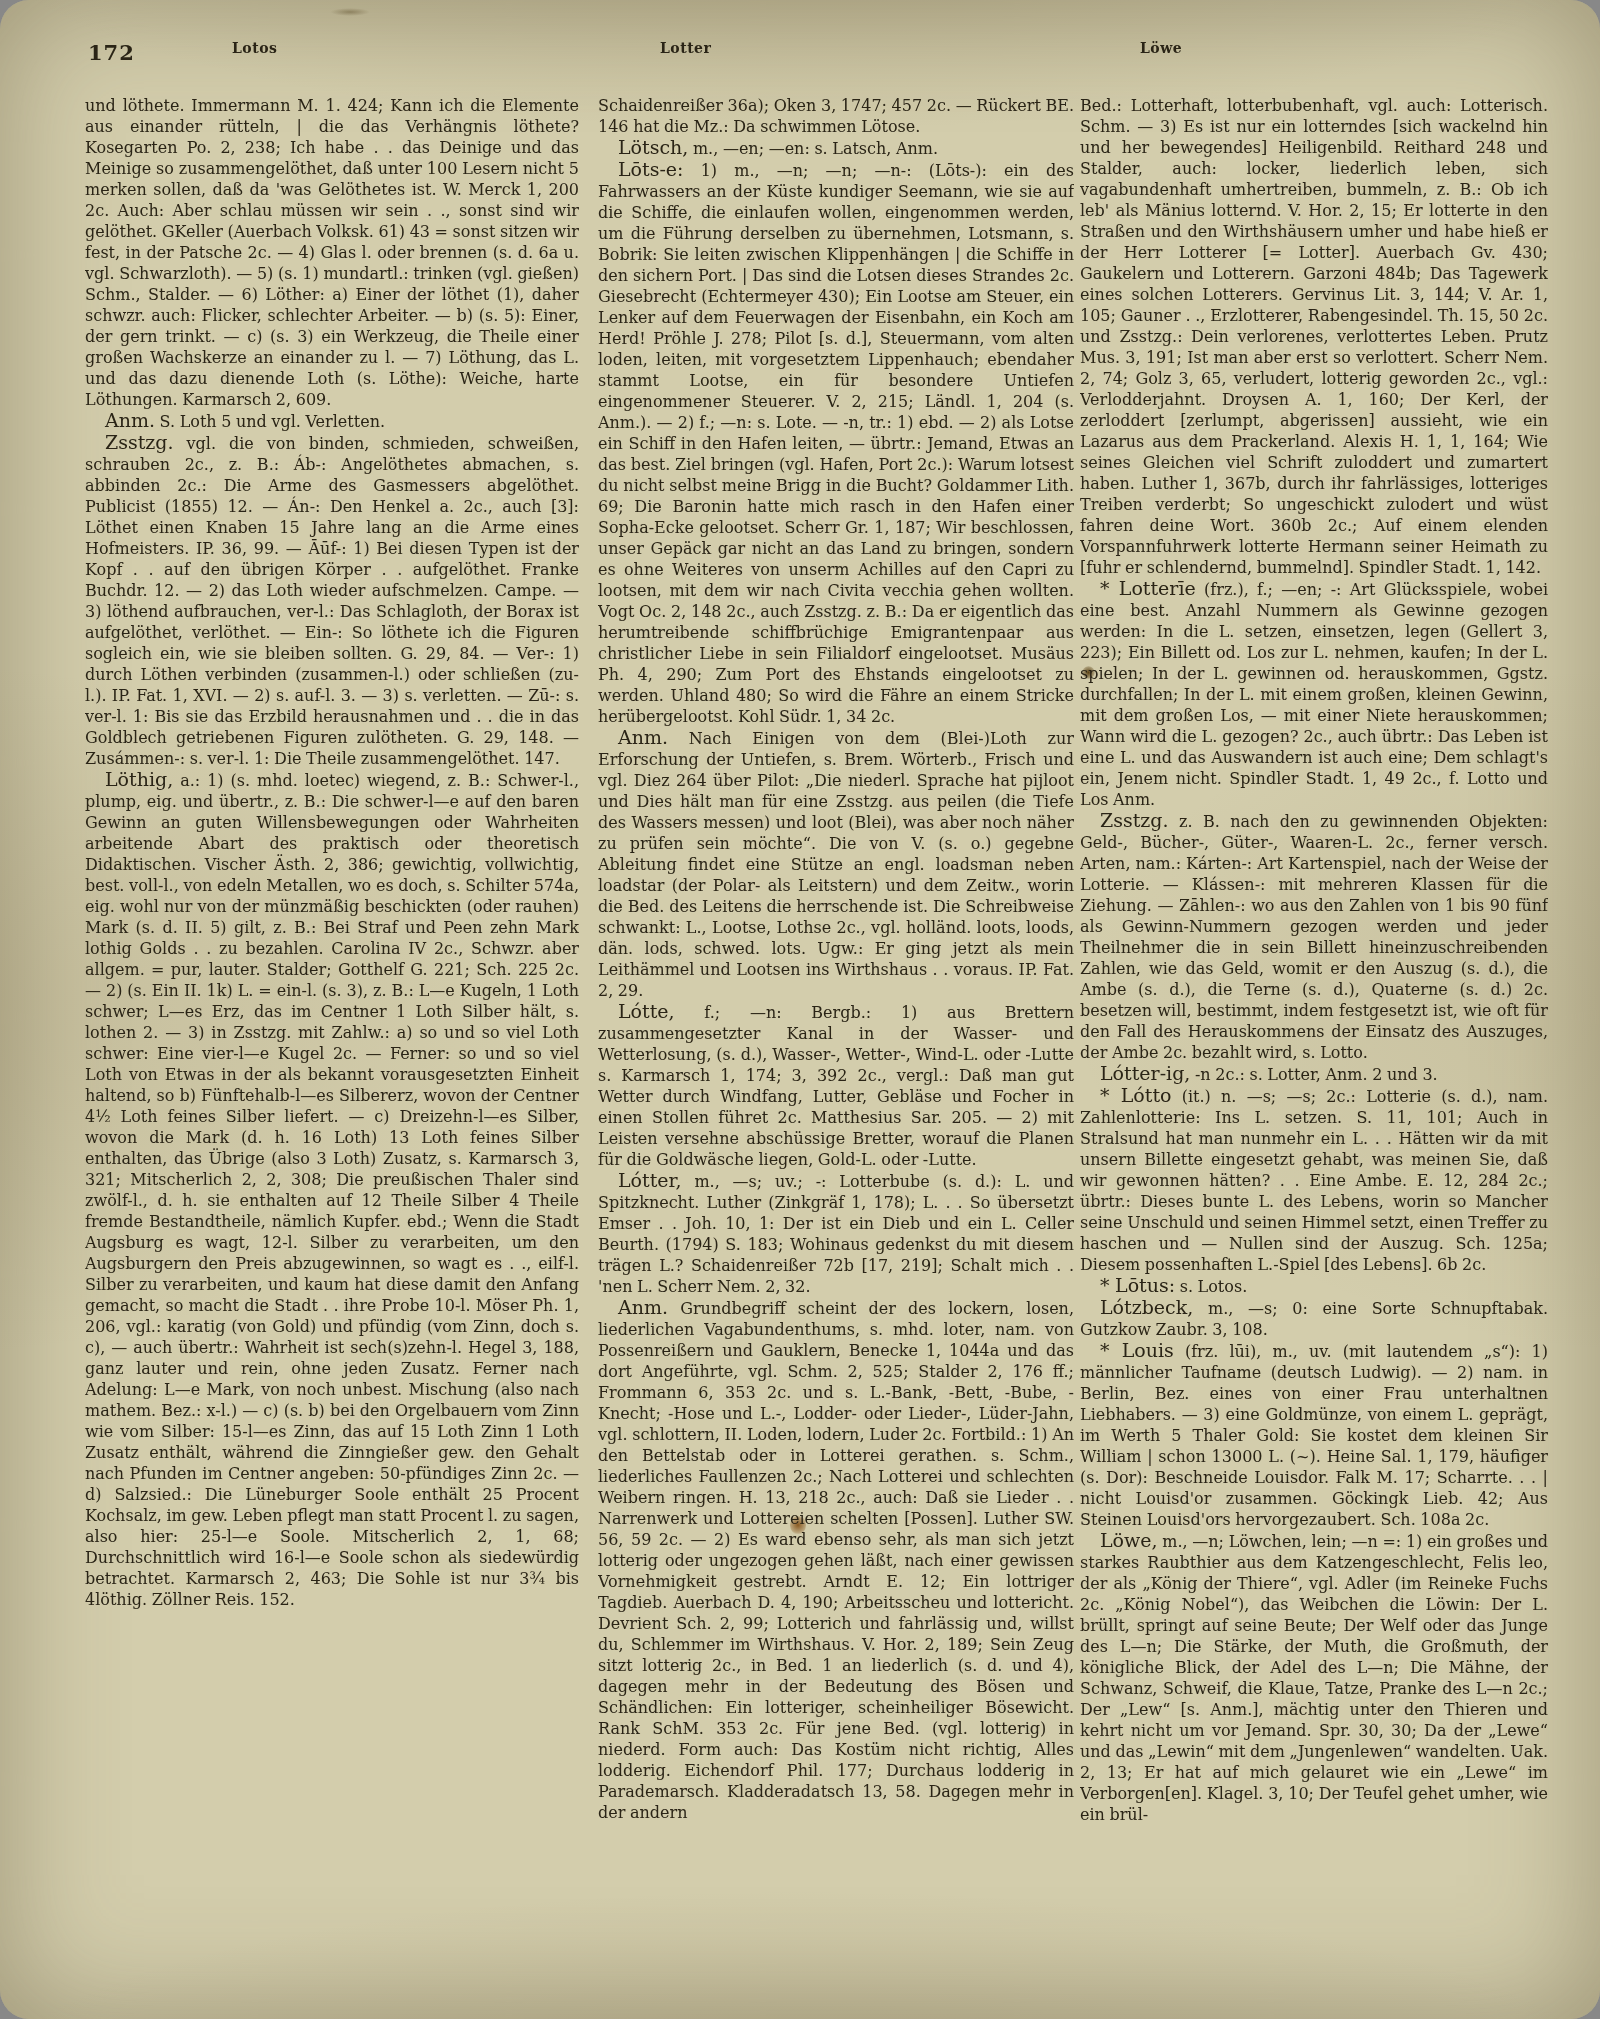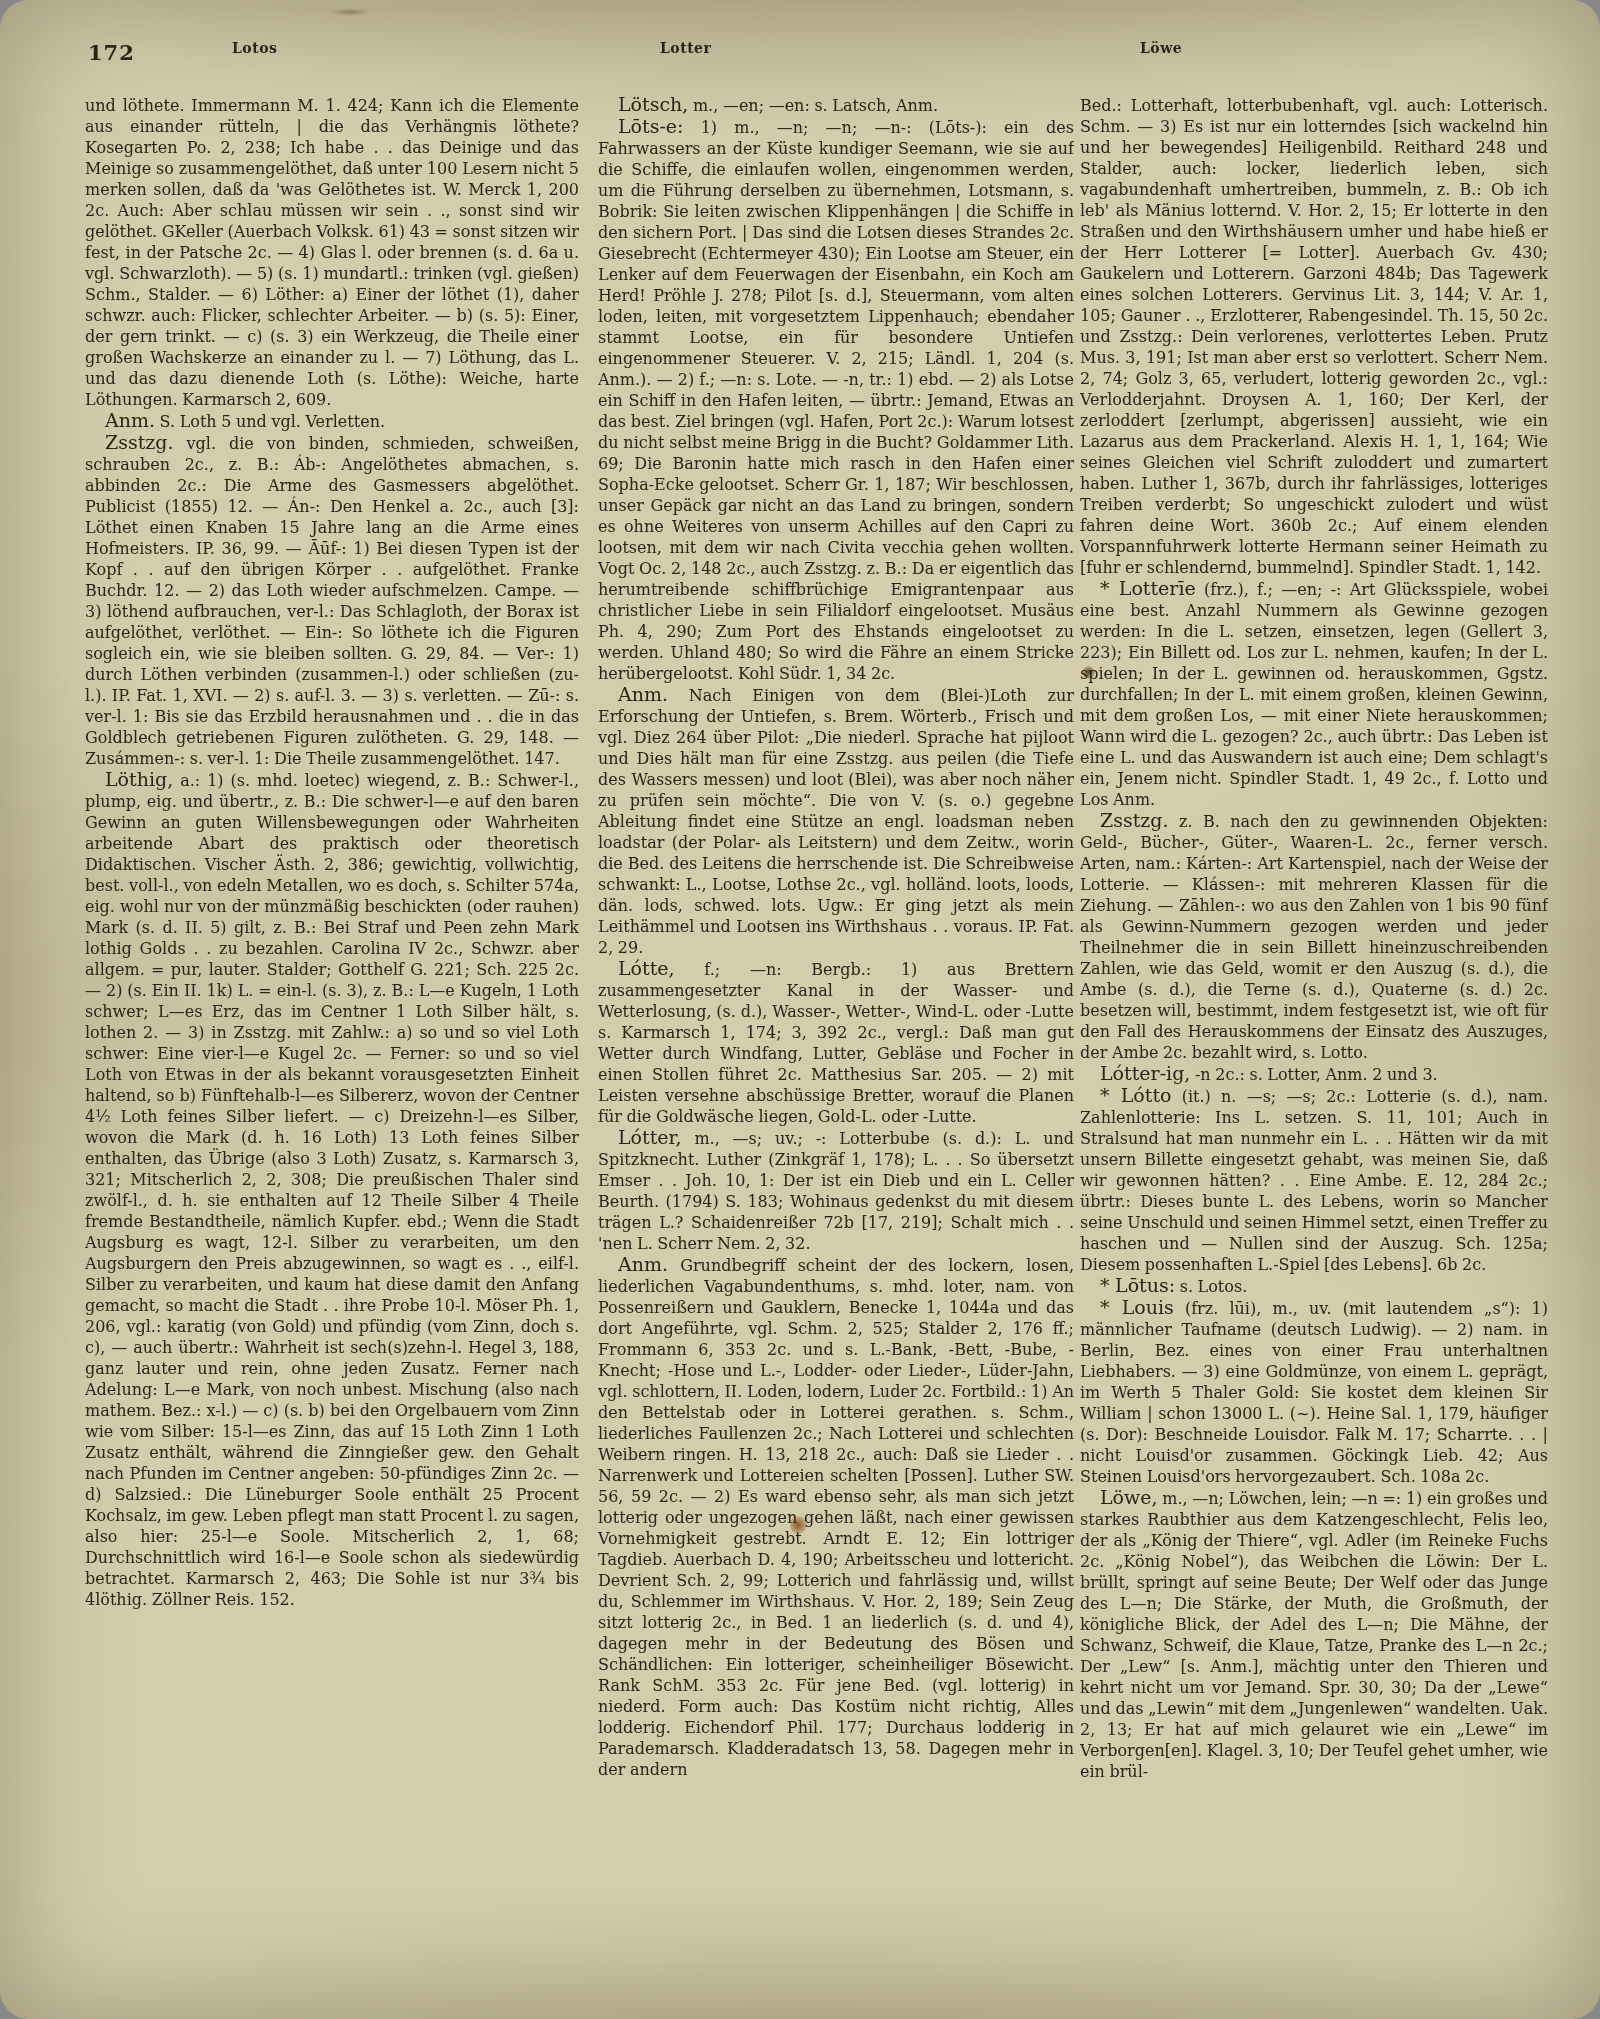--- a/index.html
+++ b/index.html
@@ -63,31 +63,33 @@
   <span id="rh3" class="runhead">Löwe</span>
 
   <div id="col1" class="col">
     <p class="para cont"><span class="hw"></span><span>und löthete. Immermann M. 1. 424; Kann ich die Elemente aus einander rütteln, | die das Verhängnis löthete? Kosegarten Po. 2, 238; Ich habe . . das Deinige und das Meinige so zusammengelöthet, daß unter 100 Lesern nicht 5 merken sollen, daß da 'was Gelöthetes ist. W. Merck 1, 200 2c. Auch: Aber schlau müssen wir sein . ., sonst sind wir gelöthet. GKeller (Auerbach Volksk. 61) 43 = sonst sitzen wir fest, in der Patsche 2c. — 4) Glas l. oder brennen (s. d. 6a u. vgl. Schwarzloth). — 5) (s. 1) mundartl.: trinken (vgl. gießen) Schm., Stalder. — 6) Löther: a) Einer der löthet (1), daher schwzr. auch: Flicker, schlechter Arbeiter. — b) (s. 5): Einer, der gern trinkt. — c) (s. 3) ein Werkzeug, die Theile einer großen Wachskerze an einander zu l. — 7) Löthung, das L. und das dazu dienende Loth (s. Löthe): Weiche, harte Löthungen. Karmarsch 2, 609.</span></p>
     <p class="para"><span class="hw">Anm.</span><span> S. Loth 5 und vgl. Verletten.</span></p>
     <p class="para"><span class="hw">Zsstzg.</span><span> vgl. die von binden, schmieden, schweißen, schrauben 2c., z. B.: Áb-: Angelöthetes abmachen, s. abbinden 2c.: Die Arme des Gasmessers abgelöthet. Publicist (1855) 12. — Án-: Den Henkel a. 2c., auch [3]: Löthet einen Knaben 15 Jahre lang an die Arme eines Hofmeisters. IP. 36, 99. — Āūf-: 1) Bei diesen Typen ist der Kopf . . auf den übrigen Körper . . aufgelöthet. Franke Buchdr. 12. — 2) das Loth wieder aufschmelzen. Campe. — 3) löthend aufbrauchen, ver-l.: Das Schlagloth, der Borax ist aufgelöthet, verlöthet. — Ein-: So löthete ich die Figuren sogleich ein, wie sie bleiben sollten. G. 29, 84. — Ver-: 1) durch Löthen verbinden (zusammen-l.) oder schließen (zu-l.). IP. Fat. 1, XVI. — 2) s. auf-l. 3. — 3) s. verletten. — Zū-: s. ver-l. 1: Bis sie das Erzbild herausnahmen und . . die in das Goldblech getriebenen Figuren zulötheten. G. 29, 148. — Zusámmen-: s. ver-l. 1: Die Theile zusammengelöthet. 147.</span></p>
     <p class="para"><span class="hw">Löthig,</span><span> a.: 1) (s. mhd. loetec) wiegend, z. B.: Schwer-l., plump, eig. und übertr., z. B.: Die schwer-l—e auf den baren Gewinn an guten Willensbewegungen oder Wahrheiten arbeitende Abart des praktisch oder theoretisch Didaktischen. Vischer Ästh. 2, 386; gewichtig, vollwichtig, best. voll-l., von edeln Metallen, wo es doch, s. Schilter 574a, eig. wohl nur von der münzmäßig beschickten (oder rauhen) Mark (s. d. II. 5) gilt, z. B.: Bei Straf und Peen zehn Mark lothig Golds . . zu bezahlen. Carolina IV 2c., Schwzr. aber allgem. = pur, lauter. Stalder; Gotthelf G. 221; Sch. 225 2c. — 2) (s. Ein II. 1k) L. = ein-l. (s. 3), z. B.: L—e Kugeln, 1 Loth schwer; L—es Erz, das im Centner 1 Loth Silber hält, s. lothen 2. — 3) in Zsstzg. mit Zahlw.: a) so und so viel Loth schwer: Eine vier-l—e Kugel 2c. — Ferner: so und so viel Loth von Etwas in der als bekannt vorausgesetzten Einheit haltend, so b) Fünftehalb-l—es Silbererz, wovon der Centner 4½ Loth feines Silber liefert. — c) Dreizehn-l—es Silber, wovon die Mark (d. h. 16 Loth) 13 Loth feines Silber enthalten, das Übrige (also 3 Loth) Zusatz, s. Karmarsch 3, 321; Mitscherlich 2, 2, 308; Die preußischen Thaler sind zwölf-l., d. h. sie enthalten auf 12 Theile Silber 4 Theile fremde Bestandtheile, nämlich Kupfer. ebd.; Wenn die Stadt Augsburg es wagt, 12-l. Silber zu verarbeiten, um den Augsburgern den Preis abzugewinnen, so wagt es . ., eilf-l. Silber zu verarbeiten, und kaum hat diese damit den Anfang gemacht, so macht die Stadt . . ihre Probe 10-l. Möser Ph. 1, 206, vgl.: karatig (von Gold) und pfündig (vom Zinn, doch s. c), — auch übertr.: Wahrheit ist sech(s)zehn-l. Hegel 3, 188, ganz lauter und rein, ohne jeden Zusatz. Ferner nach Adelung: L—e Mark, von noch unbest. Mischung (also nach mathem. Bez.: x-l.) — c) (s. b) bei den Orgelbauern vom Zinn wie vom Silber: 15-l—es Zinn, das auf 15 Loth Zinn 1 Loth Zusatz enthält, während die Zinngießer gew. den Gehalt nach Pfunden im Centner angeben: 50-pfündiges Zinn 2c. — d) Salzsied.: Die Lüneburger Soole enthält 25 Procent Kochsalz, im gew. Leben pflegt man statt Procent l. zu sagen, also hier: 25-l—e Soole. Mitscherlich 2, 1, 68; Durchschnittlich wird 16-l—e Soole schon als siedewürdig betrachtet. Karmarsch 2, 463; Die Sohle ist nur 3¾ bis 4löthig. Zöllner Reis. 152.</span></p>
   </div>
 
   <div id="col2" class="col">
+    <p class="para cont"><span class="hw"></span><span>Schaidenreißer 36a); Oken 3, 1747; 457 2c. — Rückert BE. 146 hat die Mz.: Da schwimmen Lötose.</span></p>
     <p class="para"><span class="hw">Lötsch,</span><span> m., —en; —en: s. Latsch, Anm.</span></p>
     <p class="para"><span class="hw">Lōts-e:</span><span> 1) m., —n; —n; —n-: (Lōts-): ein des Fahrwassers an der Küste kundiger Seemann, wie sie auf die Schiffe, die einlaufen wollen, eingenommen werden, um die Führung derselben zu übernehmen, Lotsmann, s. Bobrik: Sie leiten zwischen Klippenhängen | die Schiffe in den sichern Port. | Das sind die Lotsen dieses Strandes 2c. Giesebrecht (Echtermeyer 430); Ein Lootse am Steuer, ein Lenker auf dem Feuerwagen der Eisenbahn, ein Koch am Herd! Pröhle J. 278; Pilot [s. d.], Steuermann, vom alten loden, leiten, mit vorgesetztem Lippenhauch; ebendaher stammt Lootse, ein für besondere Untiefen eingenommener Steuerer. V. 2, 215; Ländl. 1, 204 (s. Anm.). — 2) f.; —n: s. Lote. — -n, tr.: 1) ebd. — 2) als Lotse ein Schiff in den Hafen leiten, — übrtr.: Jemand, Etwas an das best. Ziel bringen (vgl. Hafen, Port 2c.): Warum lotsest du nicht selbst meine Brigg in die Bucht? Goldammer Lith. 69; Die Baronin hatte mich rasch in den Hafen einer Sopha-Ecke gelootset. Scherr Gr. 1, 187; Wir beschlossen, unser Gepäck gar nicht an das Land zu bringen, sondern es ohne Weiteres von unserm Achilles auf den Capri zu lootsen, mit dem wir nach Civita vecchia gehen wollten. Vogt Oc. 2, 148 2c., auch Zsstzg. z. B.: Da er eigentlich das herumtreibende schiffbrüchige Emigrantenpaar aus christlicher Liebe in sein Filialdorf eingelootset. Musäus Ph. 4, 290; Zum Port des Ehstands eingelootset zu werden. Uhland 480; So wird die Fähre an einem Stricke herübergelootst. Kohl Südr. 1, 34 2c.</span></p>
     <p class="para"><span class="hw">Anm.</span><span> Nach Einigen von dem (Blei-)Loth zur Erforschung der Untiefen, s. Brem. Wörterb., Frisch und vgl. Diez 264 über Pilot: „Die niederl. Sprache hat pijloot und Dies hält man für eine Zsstzg. aus peilen (die Tiefe des Wassers messen) und loot (Blei), was aber noch näher zu prüfen sein möchte“. Die von V. (s. o.) gegebne Ableitung findet eine Stütze an engl. loadsman neben loadstar (der Polar- als Leitstern) und dem Zeitw., worin die Bed. des Leitens die herrschende ist. Die Schreibweise schwankt: L., Lootse, Lothse 2c., vgl. holländ. loots, loods, dän. lods, schwed. lots. Ugw.: Er ging jetzt als mein Leithämmel und Lootsen ins Wirthshaus . . voraus. IP. Fat. 2, 29.</span></p>
     <p class="para"><span class="hw">Lótte,</span><span> f.; —n: Bergb.: 1) aus Brettern zusammengesetzter Kanal in der Wasser- und Wetterlosung, (s. d.), Wasser-, Wetter-, Wind-L. oder -Lutte s. Karmarsch 1, 174; 3, 392 2c., vergl.: Daß man gut Wetter durch Windfang, Lutter, Gebläse und Focher in einen Stollen führet 2c. Matthesius Sar. 205. — 2) mit Leisten versehne abschüssige Bretter, worauf die Planen für die Goldwäsche liegen, Gold-L. oder -Lutte.</span></p>
     <p class="para"><span class="hw">Lótter,</span><span> m., —s; uv.; -: Lotterbube (s. d.): L. und Spitzknecht. Luther (Zinkgräf 1, 178); L. . . So übersetzt Emser . . Joh. 10, 1: Der ist ein Dieb und ein L. Celler Beurth. (1794) S. 183; Wohinaus gedenkst du mit diesem trägen L.? Schaidenreißer 72b [17, 219]; Schalt mich . . 'nen L. Scherr Nem. 2, 32.</span></p>
     <p class="para"><span class="hw">Anm.</span><span> Grundbegriff scheint der des lockern, losen, liederlichen Vagabundenthums, s. mhd. loter, nam. von Possenreißern und Gauklern, Benecke 1, 1044a und das dort Angeführte, vgl. Schm. 2, 525; Stalder 2, 176 ff.; Frommann 6, 353 2c. und s. L.-Bank, -Bett, -Bube, -Knecht; -Hose und L.-, Lodder- oder Lieder-, Lüder-Jahn, vgl. schlottern, II. Loden, lodern, Luder 2c. Fortbild.: 1) An den Bettelstab oder in Lotterei gerathen. s. Schm., liederliches Faullenzen 2c.; Nach Lotterei und schlechten Weibern ringen. H. 13, 218 2c., auch: Daß sie Lieder . . Narrenwerk und Lottereien schelten [Possen]. Luther SW. 56, 59 2c. — 2) Es ward ebenso sehr, als man sich jetzt lotterig oder ungezogen gehen läßt, nach einer gewissen Vornehmigkeit gestrebt. Arndt E. 12; Ein lottriger Tagdieb. Auerbach D. 4, 190; Arbeitsscheu und lottericht. Devrient Sch. 2, 99; Lotterich und fahrlässig und, willst du, Schlemmer im Wirthshaus. V. Hor. 2, 189; Sein Zeug sitzt lotterig 2c., in Bed. 1 an liederlich (s. d. und 4), dagegen mehr in der Bedeutung des Bösen und Schändlichen: Ein lotteriger, scheinheiliger Bösewicht. Rank SchM. 353 2c. Für jene Bed. (vgl. lotterig) in niederd. Form auch: Das Kostüm nicht richtig, Alles lodderig. Eichendorf Phil. 177; Durchaus lodderig in Parademarsch. Kladderadatsch 13, 58. Dagegen mehr in der andern</span></p>
   </div>
 
   <div id="col3" class="col">
     <p class="para cont"><span class="hw"></span><span>Bed.: Lotterhaft, lotterbubenhaft, vgl. auch: Lotterisch. Schm. — 3) Es ist nur ein lotterndes [sich wackelnd hin und her bewegendes] Heiligenbild. Reithard 248 und Stalder, auch: locker, liederlich leben, sich vagabundenhaft umhertreiben, bummeln, z. B.: Ob ich leb' als Mänius lotternd. V. Hor. 2, 15; Er lotterte in den Straßen und den Wirthshäusern umher und habe hieß er der Herr Lotterer [= Lotter]. Auerbach Gv. 430; Gaukelern und Lotterern. Garzoni 484b; Das Tagewerk eines solchen Lotterers. Gervinus Lit. 3, 144; V. Ar. 1, 105; Gauner . ., Erzlotterer, Rabengesindel. Th. 15, 50 2c. und Zsstzg.: Dein verlorenes, verlottertes Leben. Prutz Mus. 3, 191; Ist man aber erst so verlottert. Scherr Nem. 2, 74; Golz 3, 65, verludert, lotterig geworden 2c., vgl.: Verlodderjahnt. Droysen A. 1, 160; Der Kerl, der zerloddert [zerlumpt, abgerissen] aussieht, wie ein Lazarus aus dem Prackerland. Alexis H. 1, 1, 164; Wie seines Gleichen viel Schrift zuloddert und zumartert haben. Luther 1, 367b, durch ihr fahrlässiges, lotteriges Treiben verderbt; So ungeschickt zulodert und wüst fahren deine Wort. 360b 2c.; Auf einem elenden Vorspannfuhrwerk lotterte Hermann seiner Heimath zu [fuhr er schlendernd, bummelnd]. Spindler Stadt. 1, 142.</span></p>
     <p class="para"><span class="hw">* Lotterīe</span><span> (frz.), f.; —en; -: Art Glücksspiele, wobei eine best. Anzahl Nummern als Gewinne gezogen werden: In die L. setzen, einsetzen, legen (Gellert 3, 223); Ein Billett od. Los zur L. nehmen, kaufen; In der L. spielen; In der L. gewinnen od. herauskommen, Ggstz. durchfallen; In der L. mit einem großen, kleinen Gewinn, mit dem großen Los, — mit einer Niete herauskommen; Wann wird die L. gezogen? 2c., auch übrtr.: Das Leben ist eine L. und das Auswandern ist auch eine; Dem schlagt's ein, Jenem nicht. Spindler Stadt. 1, 49 2c., f. Lotto und Los Anm.</span></p>
     <p class="para"><span class="hw">Zsstzg.</span><span> z. B. nach den zu gewinnenden Objekten: Geld-, Bücher-, Güter-, Waaren-L. 2c., ferner versch. Arten, nam.: Kárten-: Art Kartenspiel, nach der Weise der Lotterie. — Klássen-: mit mehreren Klassen für die Ziehung. — Zāhlen-: wo aus den Zahlen von 1 bis 90 fünf als Gewinn-Nummern gezogen werden und jeder Theilnehmer die in sein Billett hineinzuschreibenden Zahlen, wie das Geld, womit er den Auszug (s. d.), die Ambe (s. d.), die Terne (s. d.), Quaterne (s. d.) 2c. besetzen will, bestimmt, indem festgesetzt ist, wie oft für den Fall des Herauskommens der Einsatz des Auszuges, der Ambe 2c. bezahlt wird, s. Lotto.</span></p>
     <p class="para"><span class="hw">Lótter-ig,</span><span> -n 2c.: s. Lotter, Anm. 2 und 3.</span></p>
     <p class="para"><span class="hw">* Lótto</span><span> (it.) n. —s; —s; 2c.: Lotterie (s. d.), nam. Zahlenlotterie: Ins L. setzen. S. 11, 101; Auch in Stralsund hat man nunmehr ein L. . . Hätten wir da mit unsern Billette eingesetzt gehabt, was meinen Sie, daß wir gewonnen hätten? . . Eine Ambe. E. 12, 284 2c.; übrtr.: Dieses bunte L. des Lebens, worin so Mancher seine Unschuld und seinen Himmel setzt, einen Treffer zu haschen und — Nullen sind der Auszug. Sch. 125a; Diesem possenhaften L.-Spiel [des Lebens]. 6b 2c.</span></p>
     <p class="para"><span class="hw">* Lōtus:</span><span> s. Lotos.</span></p>
+    <p class="para"><span class="hw">Lótzbeck,</span><span> m., —s; 0: eine Sorte Schnupftabak. Gutzkow Zaubr. 3, 108.</span></p>
     <p class="para"><span class="hw">* Louis</span><span> (frz. lūi), m., uv. (mit lautendem „s“): 1) männlicher Taufname (deutsch Ludwig). — 2) nam. in Berlin, Bez. eines von einer Frau unterhaltnen Liebhabers. — 3) eine Goldmünze, von einem L. geprägt, im Werth 5 Thaler Gold: Sie kostet dem kleinen Sir William | schon 13000 L. (~). Heine Sal. 1, 179, häufiger (s. Dor): Beschneide Louisdor. Falk M. 17; Scharrte. . . | nicht Louisd'or zusammen. Göckingk Lieb. 42; Aus Steinen Louisd'ors hervorgezaubert. Sch. 108a 2c.</span></p>
     <p class="para"><span class="hw">Löwe,</span><span> m., —n; Löwchen, lein; —n =: 1) ein großes und starkes Raubthier aus dem Katzengeschlecht, Felis leo, der als „König der Thiere“, vgl. Adler (im Reineke Fuchs 2c. „König Nobel“), das Weibchen die Löwin: Der L. brüllt, springt auf seine Beute; Der Welf oder das Junge des L—n; Die Stärke, der Muth, die Großmuth, der königliche Blick, der Adel des L—n; Die Mähne, der Schwanz, Schweif, die Klaue, Tatze, Pranke des L—n 2c.; Der „Lew“ [s. Anm.], mächtig unter den Thieren und kehrt nicht um vor Jemand. Spr. 30, 30; Da der „Lewe“ und das „Lewin“ mit dem „Jungenlewen“ wandelten. Uak. 2, 13; Er hat auf mich gelauret wie ein „Lewe“ im Verborgen[en]. Klagel. 3, 10; Der Teufel gehet umher, wie ein brül-</span></p>
   </div>
 </div>
 
 </body></html>

